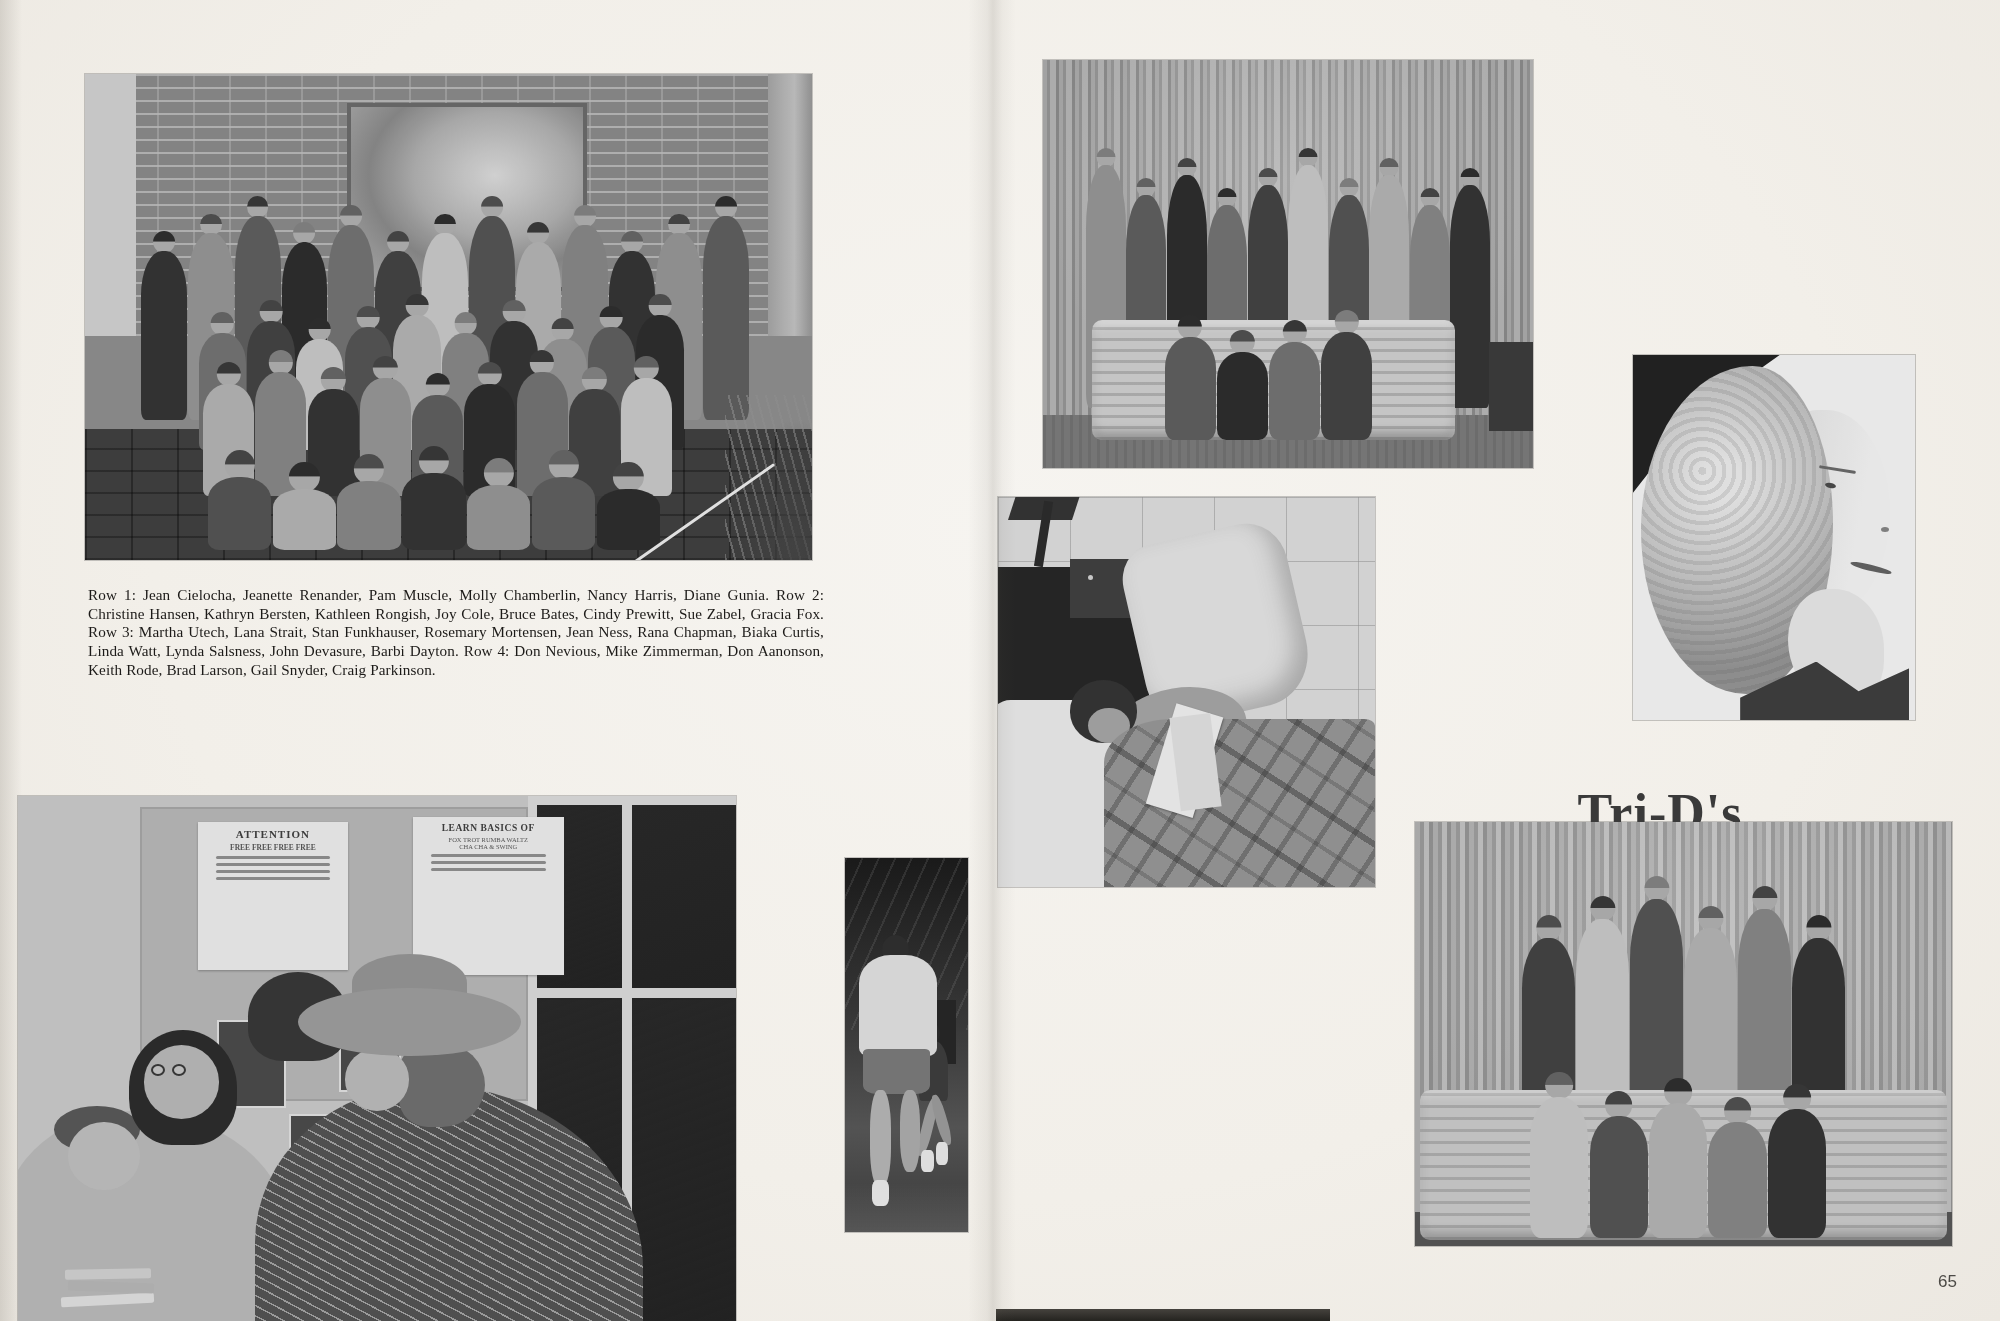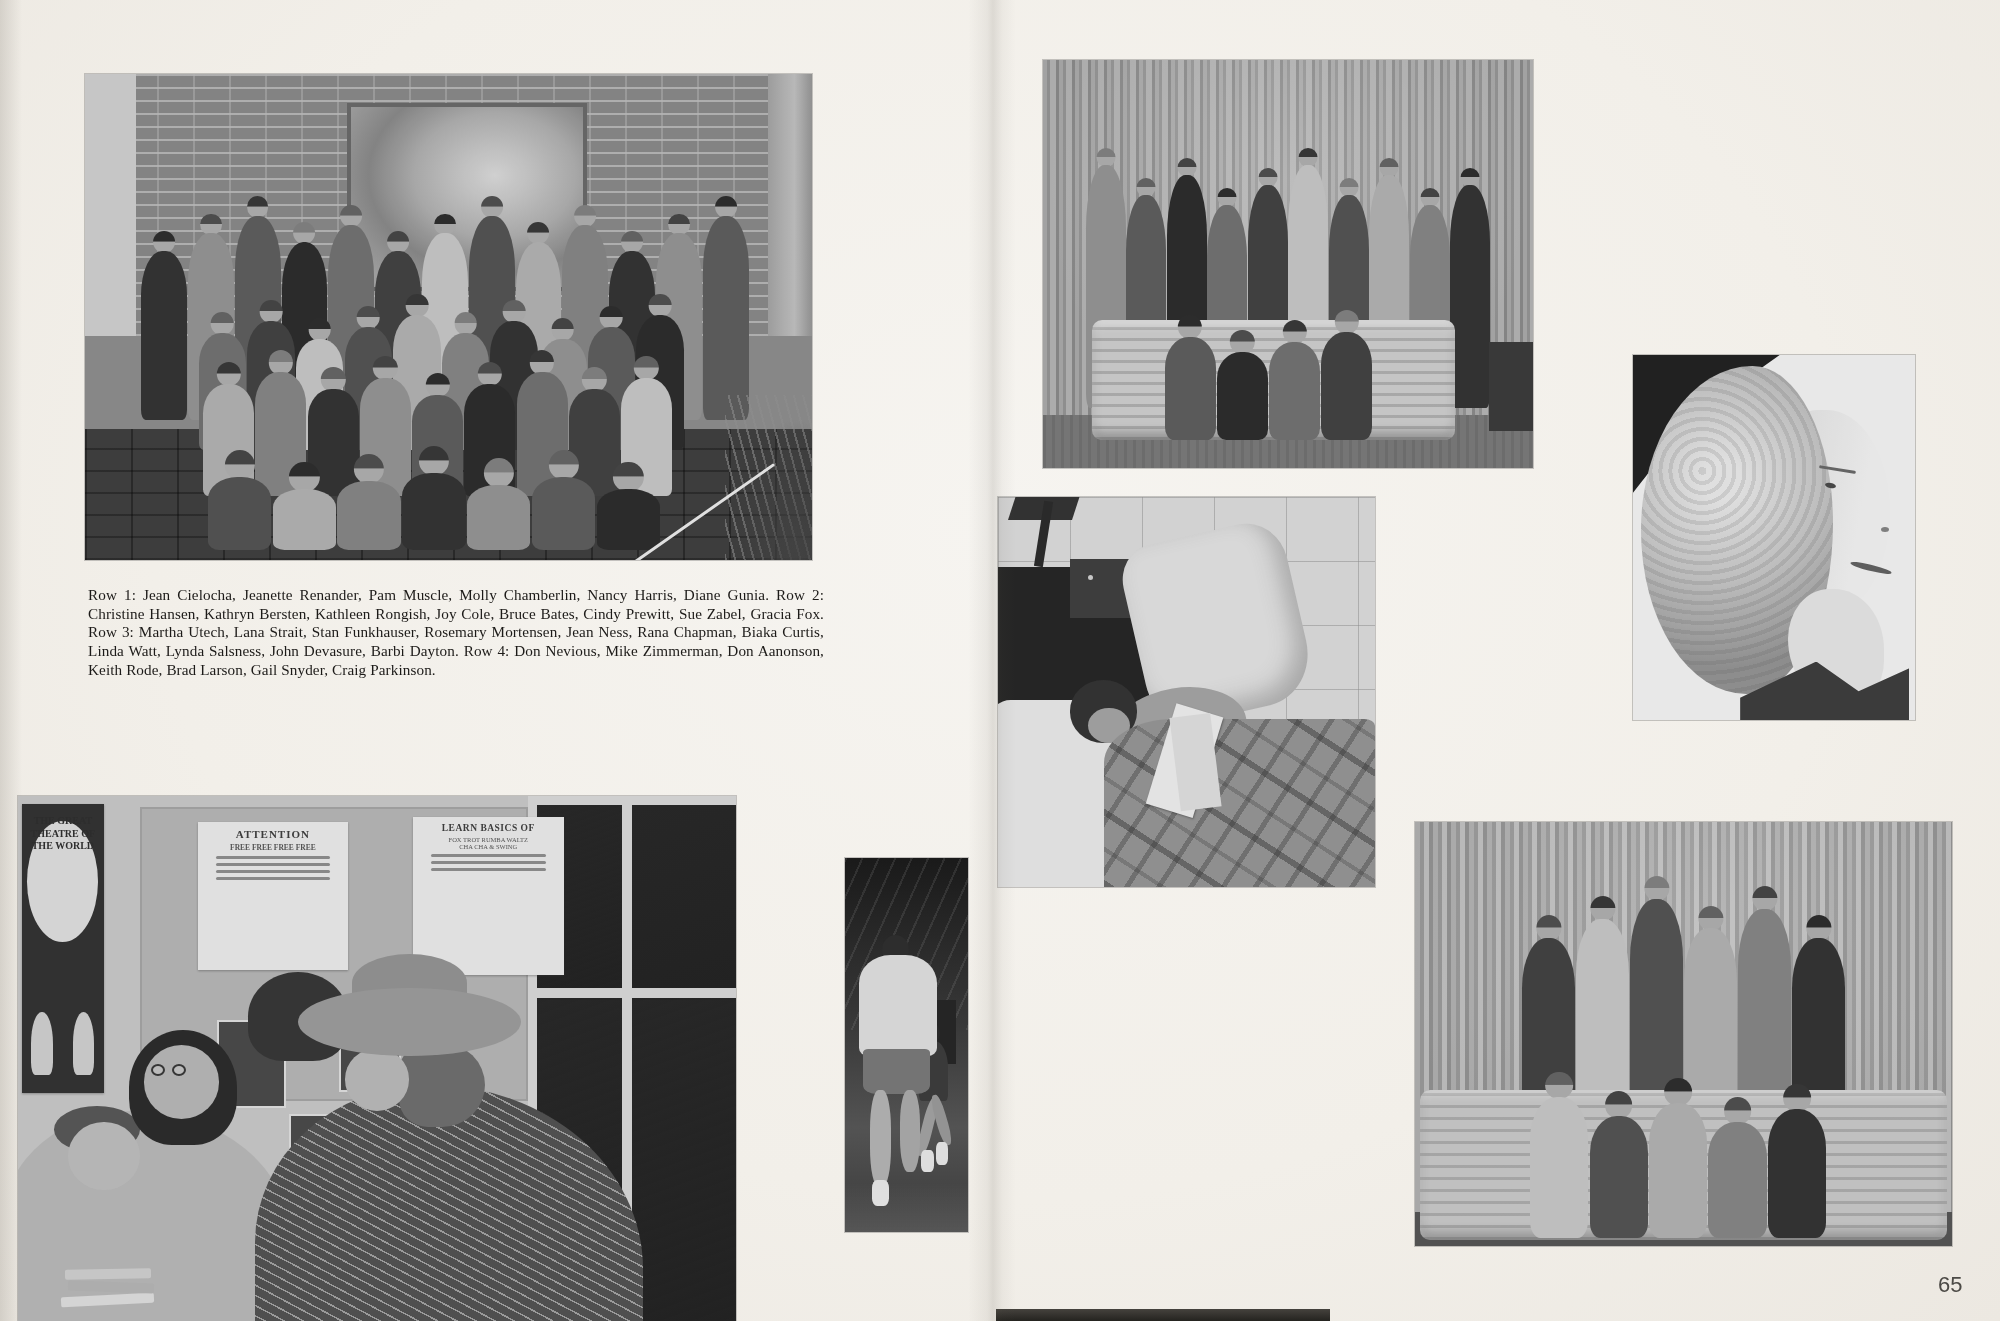--- a/index.html
+++ b/index.html
@@ -197,21 +197,21 @@
   
   .caption{
     position:absolute;color:#1c1a18;font-size:15.2px;line-height:18.6px;
     text-align:justify;letter-spacing:.1px;
   }
   .heading{
     position:absolute;color:#3a3a3a;font-weight:bold;text-align:center;line-height:1;
     letter-spacing:2px;
   }
   .page-number{position:absolute;font-family:"Liberation Sans",sans-serif;
-    font-size:22px;color:#4c4a46;}
+    font-size:17px;color:#4c4a46;}
   .bottom-strip{position:absolute;background:linear-gradient(180deg,#45423d,#24231f);}
 
   .poster .p-title{font-weight:bold;}
 </style>
 </head>
 <body>
 
 <div class="spread">
 
   <figure class="photo" style="left:85px;top:74px;width:727px;height:486px">
@@ -294,26 +294,20 @@
     </div>
     <div class="poster" style="left:25%;top:5%;width:21%;height:27%;padding-top:6px">
       <div class="p-title" style="font-size:11px;letter-spacing:1px">ATTENTION</div>
       <div class="p-title" style="font-size:7.5px;margin-top:3px;color:#55504a">FREE FREE FREE FREE</div>
       <div class="bars">
           <i></i>
           <i></i>
           <i></i>
           <i></i>
         </div>
-    </div>
-    <div class="poster poster-theatre">
-      <div class="circle"></div>
-      <div class="ttl">THE GREAT THEATRE OF THE WORLD</div>
-      <div class="fig" style="left:12%"></div>
-      <div class="fig" style="right:12%"></div>
     </div>
     <div class="smallphoto" style="left:28%;top:43%;width:9%;height:16%"></div>
     <div class="smallphoto" style="left:45%;top:41%;width:8%;height:15%"></div>
     <div class="smallphoto" style="left:38%;top:61%;width:7%;height:13%"></div>
     <div class="abs floor-corner"></div>
     <div class="abs lying-body"></div>
     <div class="abs lying-hair"></div>
     <div class="abs lying-head"></div>
     <div class="abs glasses-hair"></div>
     <div class="abs glasses-face"></div>
@@ -404,20 +398,21 @@
     <div class="abs sleep-sheet"></div>
     <div class="abs pillow"></div>
     <div class="abs sleep-arm"></div>
     <div class="abs sleep-head"></div>
     <div class="abs sleep-face"></div>
     <div class="abs blanket"></div>
     <div class="abs book1"></div>
     <div class="abs book2"></div>
   </figure>
 
+  <h1 class="heading" style="left:1540px;top:752px;width:240px;font-size:52px;letter-spacing:1px">Tri-D's</h1>
 
   <figure class="photo" style="left:1415px;top:822px;width:537px;height:424px">
     <div class="abs curtain-trid"></div>
     <div class="abs floor-trid"></div>
     <div class="people-row" style="left:1%;right:1%;bottom:115px;height:245px;--pw:60px">
         <div class="person" style="--c: #423d36; --hair: #55493c; height: 88%;"></div>
         <div class="person" style="--c: #c7bfb0; --hair: #3a332b; height: 96%;"></div>
         <div class="person" style="--c: #544e46; --hair: #8a7a64; height: 104%;"></div>
         <div class="person" style="--c: #b3aa9b; --hair: #6b5e4e; height: 92%;"></div>
         <div class="person" style="--c: #877f72; --hair: #4a4036; height: 100%;"></div>

